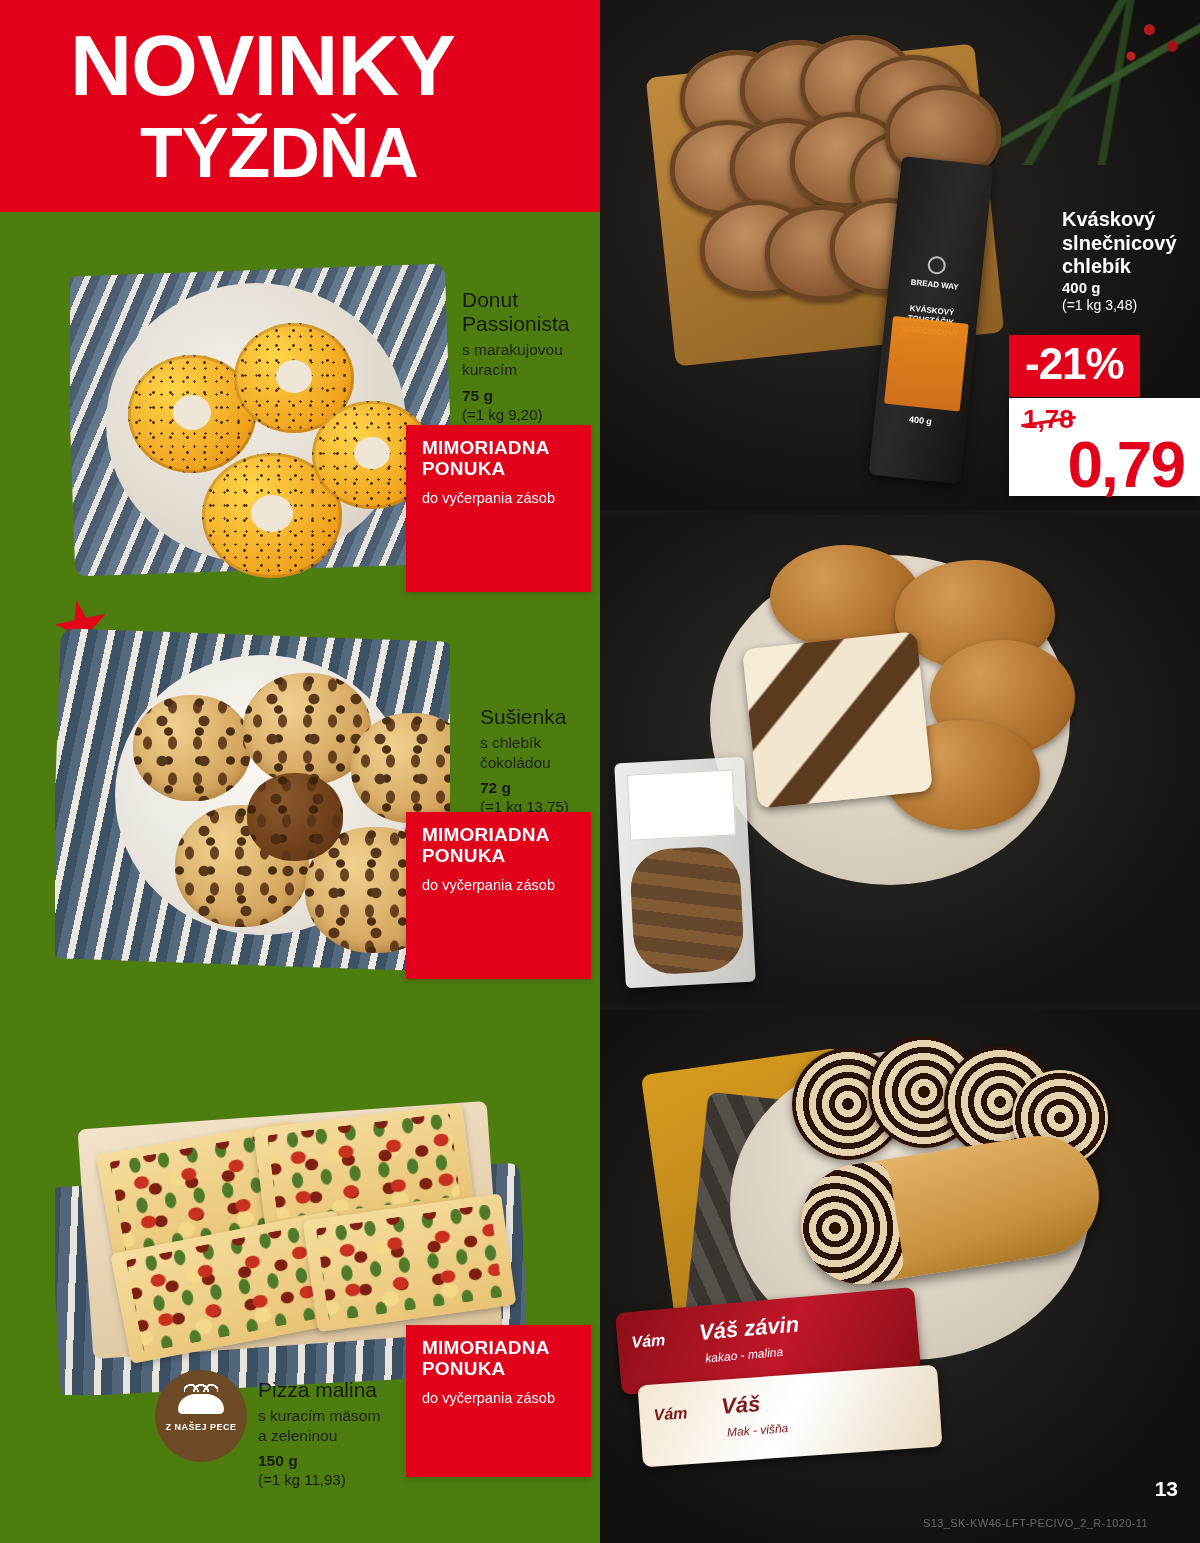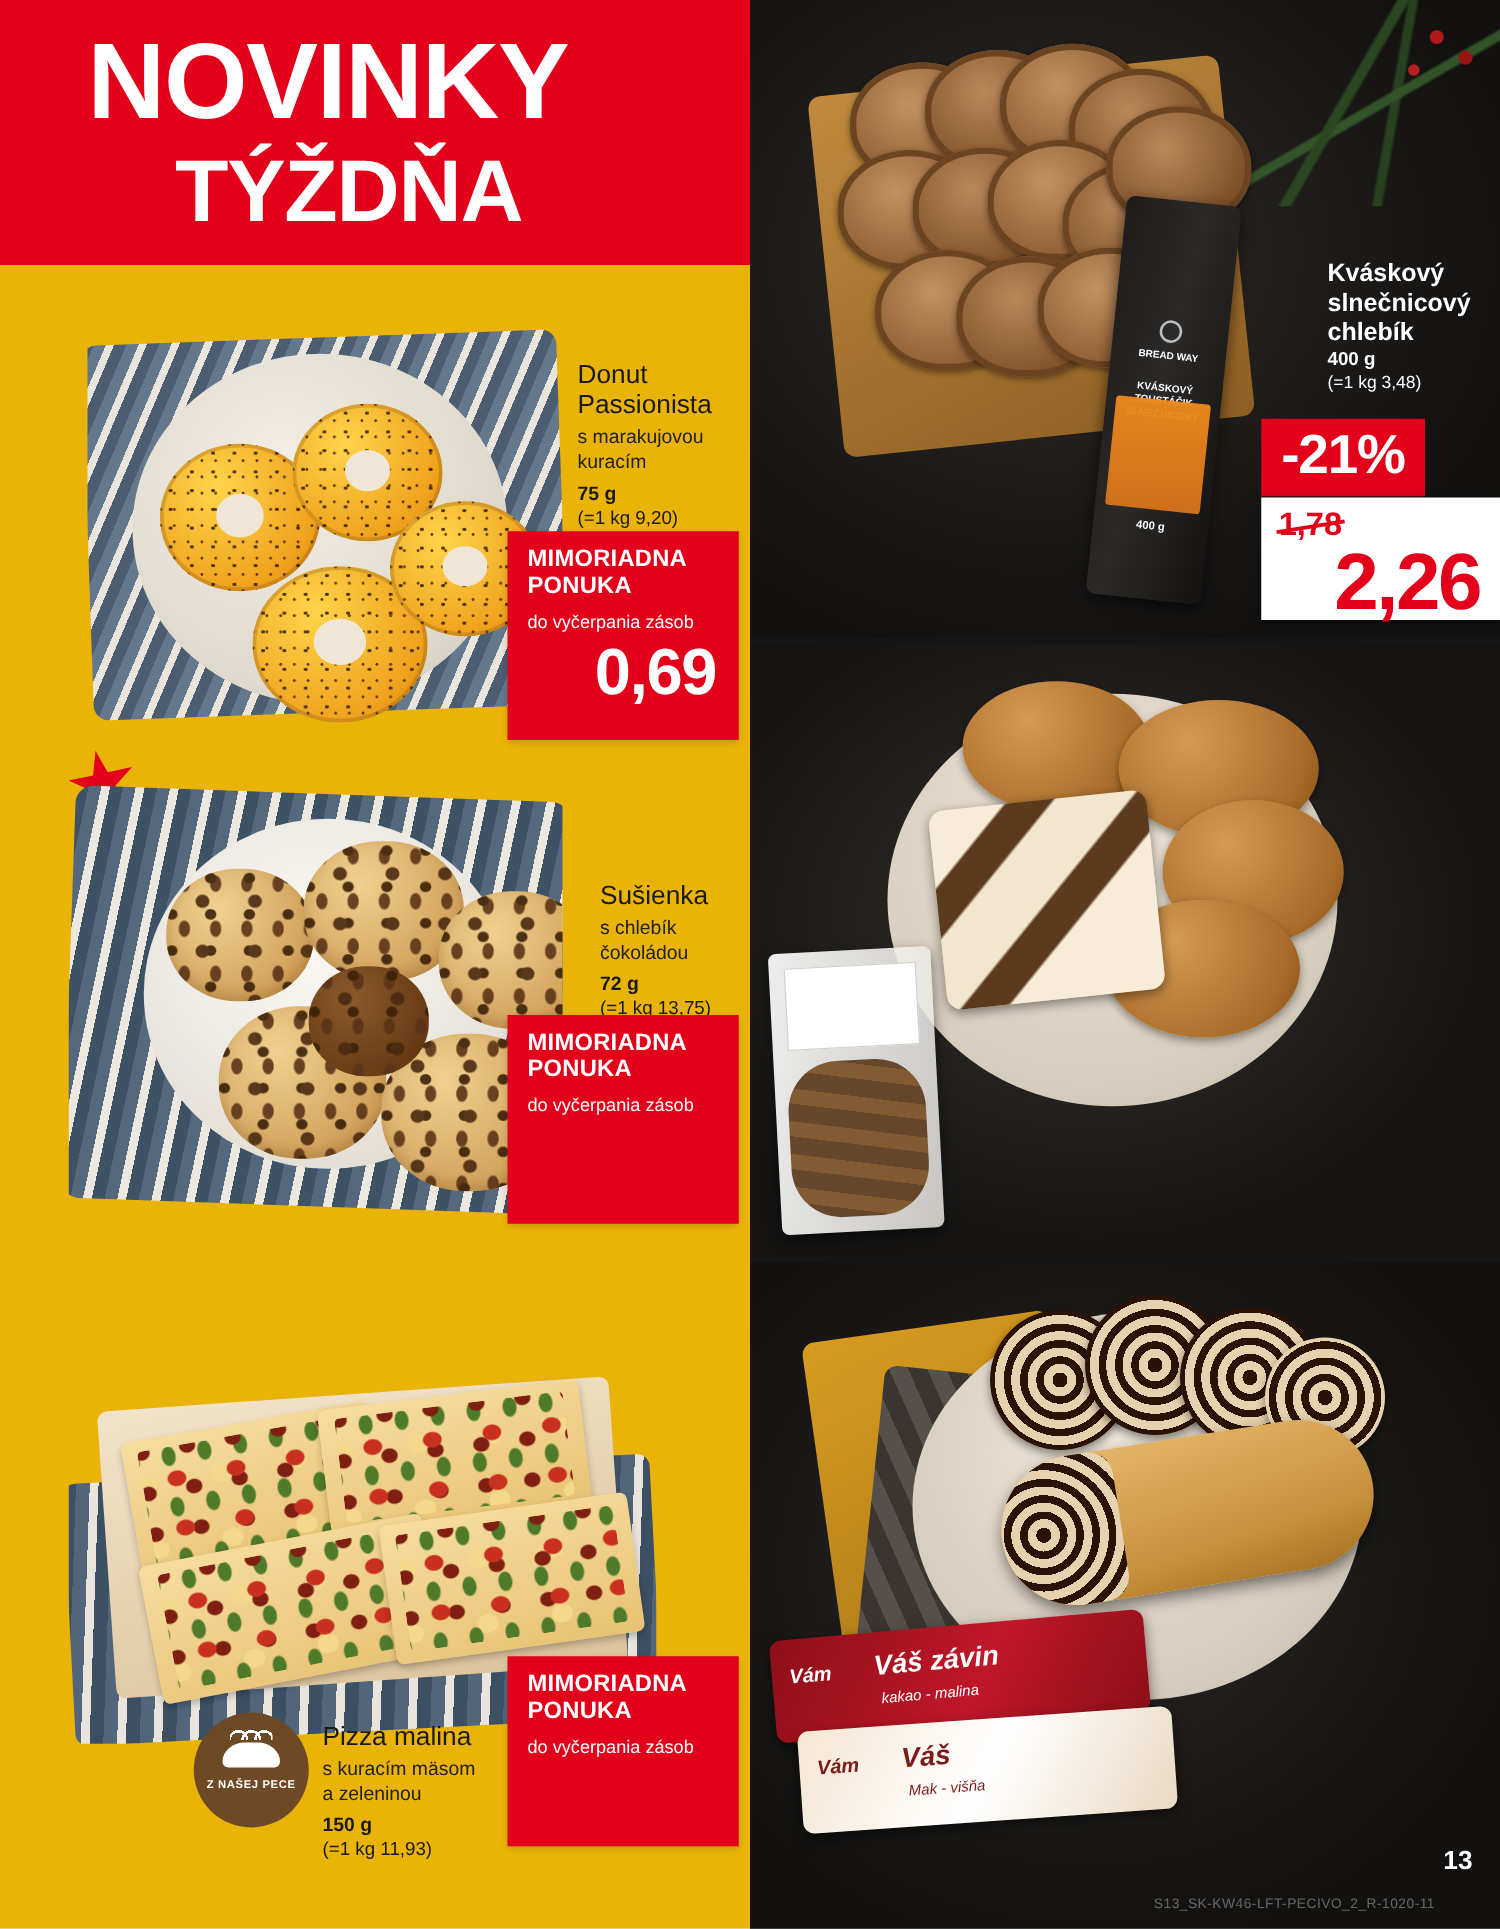--- a/index.html
+++ b/index.html
@@ -7,21 +7,21 @@
     width: 1200px; height: 1543px;
     font-family: "Liberation Sans", sans-serif;
     background: #fff;
     overflow: hidden;
   }
   .page { position: relative; width: 1200px; height: 1543px; }
 
   
   .left-col {
     position: absolute; left: 0; top: 0; width: 600px; height: 1543px;
-    background: #eab308;
+    background: #4d7c0f;
     padding-left: 39px;
   }
   .banner {
     position: absolute; left: 0; top: 0; width: 600px; height: 212px;
     background: #e2001a;
   }
   .banner .line1 {
     position: absolute; left: 70px; top: 22px;
     font-size: 86px; font-weight: 900; color: #fff; letter-spacing: -1px;
     line-height: 1;
@@ -421,21 +421,20 @@
       <div class="pdesc">s marakujovou</div>
       <div class="pdesc" style="margin-top:0">kuracím</div>
       <div class="pweight">75 g</div>
       <div class="pkg">(=1 kg 9,20)</div>
     </div>
 
     <div class="redbox" style="left:406px; top:425px; width:185px; height:167px;">
       <div class="mim">MIMORIADNA</div>
       <div class="mim" style="padding-top:0">PONUKA</div>
       <div class="stock">do vyčerpania zásob</div>
-      <div class="price">0,69</div>
     </div>
 
     <div class="star-deco"></div>
 
     <div class="photo cookie-photo">
       <div class="cookie-cloth"></div>
       <div class="cookie-plate">
         <div class="ck c1"></div>
         <div class="ck c2"></div>
         <div class="ck c3"></div>
@@ -533,21 +532,21 @@
       <div class="pkg">(=1 kg 3,48)</div>
     </div>
 
     <div class="pctag" style="left:409px; top:335px;">
       <span>-21%</span>
     </div>
     <div class="whitebox" style="left:409px; top:398px; width:191px; height:98px;">
       <div style="padding:6px 0 0 14px;">
         <span class="oldprice">1,78</span>
       </div>
-      <div class="bigprice" style="text-align:right; padding:0 16px 0 0;">2,26</div>
+      <div class="bigprice" style="text-align:right; padding:0 16px 0 0;">0,79</div>
     </div>
 
     <div class="rblock r2">
       <div class="vi-cloth" style="left:70px; top:75px;"></div>
       <div class="vi-plate" style="left:110px; top:40px;"></div>
       <div class="braid b1" style="top:30px;"></div>
       <div class="braid b2" style="top:45px;"></div>
       <div class="braid b3" style="top:125px;"></div>
       <div class="braid b4" style="top:205px;"></div>
       <div class="cut-slice" style="top:125px;"></div>

